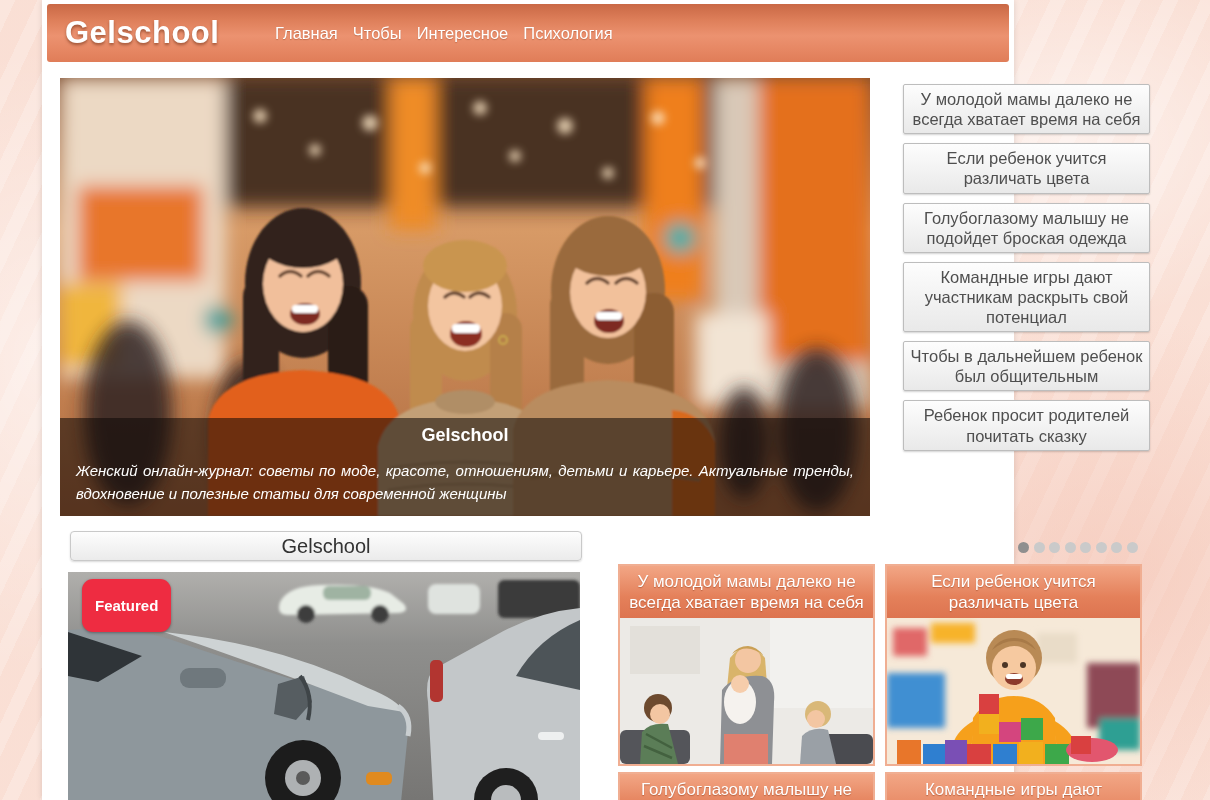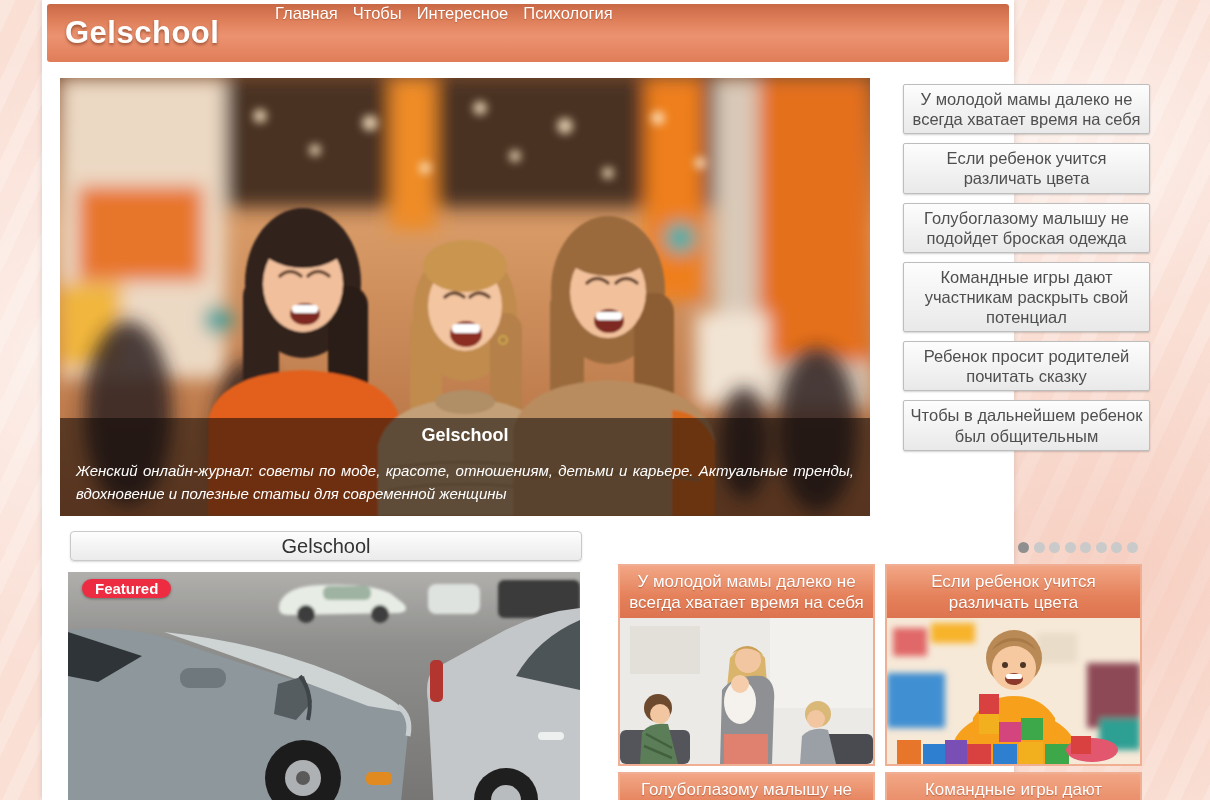--- a/index.html
+++ b/index.html
@@ -13,21 +13,21 @@
       repeating-linear-gradient(115deg, rgba(255,255,255,.12) 0 14px, rgba(243,200,186,.14) 14px 34px);
     position:relative;
   }
   .wrapper{position:absolute;left:42px;top:0;width:972px;height:800px;background:#fff;
     box-shadow:0 0 6px rgba(0,0,0,.12);}
   
   .site-header{position:absolute;left:5px;top:4px;right:5px;height:58px;border-radius:3px;
     background:linear-gradient(180deg,#c96845 0%,#de7f5a 28%,#ec9270 55%,#e07d58 100%);}
   .logo{position:absolute;left:18px;top:11px;font-size:31px;font-weight:bold;color:#fff;
     text-shadow:0 2px 3px rgba(100,40,15,.55);letter-spacing:.5px;cursor:pointer;}
-  .nav{position:absolute;left:228px;top:0;height:100%;display:flex;}
+  .nav{position:absolute;left:228px;top:0;height:100%;display:flex;align-items:center;}
   .nav-item{color:#fff;font-size:16.5px;margin-right:15px;text-shadow:0 1px 1px rgba(120,50,20,.35);
     cursor:pointer;text-decoration:none;}
   
   .hero{position:absolute;left:18px;top:78px;width:810px;height:438px;overflow:hidden;background:#b06a3e;}
   .hero svg{display:block;width:100%;height:100%;}
   .hero-overlay{position:absolute;left:0;right:0;bottom:0;background:rgba(12,8,6,.55);
     color:#fff;padding:5px 16px 11px;}
   .hero-title{text-align:center;font-weight:bold;font-size:18px;line-height:24px;}
   .hero-desc{margin:12px 0 0;font-style:italic;font-size:15px;line-height:23px;text-align:justify;}
   
@@ -36,21 +36,21 @@
     background:linear-gradient(180deg,#fdfdfd,#e9e9e9);border:1px solid #bdbdbd;border-radius:2px;
     box-shadow:0 1px 2px rgba(0,0,0,.18);color:#4f4f4f;font-size:16.5px;line-height:1.22;
     text-align:center;cursor:pointer;text-decoration:none;}
   
   .section-heading{position:absolute;left:28px;top:531px;width:510px;height:28px;
     background:linear-gradient(180deg,#fdfdfd,#ebebeb);border:1px solid #c9c9c9;border-radius:4px;
     box-shadow:0 1px 2px rgba(0,0,0,.15);color:#333;font-size:20px;line-height:28px;text-align:center;}
   .featured{position:absolute;left:26px;top:572px;width:512px;height:240px;overflow:hidden;cursor:pointer;}
   .featured svg{display:block;width:100%;height:100%;}
   .badge{position:absolute;top:7px;left:14px;background:#ee2c41;color:#fff;font-weight:bold;
-    font-size:15px;padding:1px 13px;border-radius:11px;box-shadow:0 1px 3px rgba(0,0,0,.35);}
+    font-size:15px;padding:18px 13px;border-radius:11px;box-shadow:0 1px 3px rgba(0,0,0,.35);}
   
   .dots{position:absolute;left:976px;top:542px;display:flex;gap:4.5px;}
   .dot{width:11px;height:11px;border-radius:50%;background:#cacaca;cursor:pointer;}
   .dot.active{background:#8f8f8f;}
   .cards{position:absolute;left:576px;top:564px;width:524px;display:grid;
     grid-template-columns:257px 257px;gap:6px 10px;}
   .card{border:2px solid #f0ae92;background:#fff;box-sizing:border-box;cursor:pointer;}
   .card-header{background:linear-gradient(180deg,#f2a685,#e4805a 60%,#dd7450);color:#fff;
     font-size:17px;line-height:21px;min-height:42px;padding:5px 4px;text-align:center;
     text-shadow:0 1px 1px rgba(140,60,30,.5);display:flex;align-items:center;justify-content:center;}
@@ -168,22 +168,22 @@
       <div class="hero-title">Gelschool</div>
       <p class="hero-desc">Женский онлайн-журнал: советы по моде, красоте, отношениям, детьми и карьере. Актуальные тренды, вдохновение и полезные статьи для современной женщины</p>
     </div>
   </div>
 
   <aside class="sidebar">
     <a class="side-btn">У молодой мамы далеко не всегда хватает время на себя</a>
     <a class="side-btn">Если ребенок учится различать цвета</a>
     <a class="side-btn">Голубоглазому малышу не подойдет броская одежда</a>
     <a class="side-btn">Командные игры дают участникам раскрыть свой потенциал</a>
+    <a class="side-btn">Чтобы в дальнейшем ребенок был общительным</a>
     <a class="side-btn">Ребенок просит родителей почитать сказку</a>
-    <a class="side-btn">Чтобы в дальнейшем ребенок был общительным</a>
   </aside>
 
   <div class="section-heading">Gelschool</div>
 
   <div class="featured">
     <svg viewBox="0 0 512 240" preserveAspectRatio="none">
       <defs>
         <linearGradient id="asph" x1="0" y1="0" x2="0" y2="1">
           <stop offset="0" stop-color="#b0afac"></stop>
             <stop offset="0.3" stop-color="#8f8f8d"></stop>

